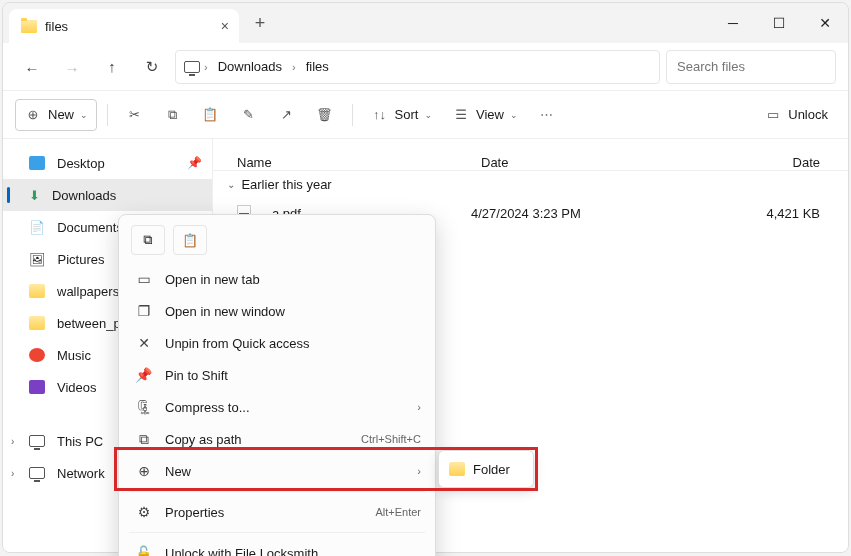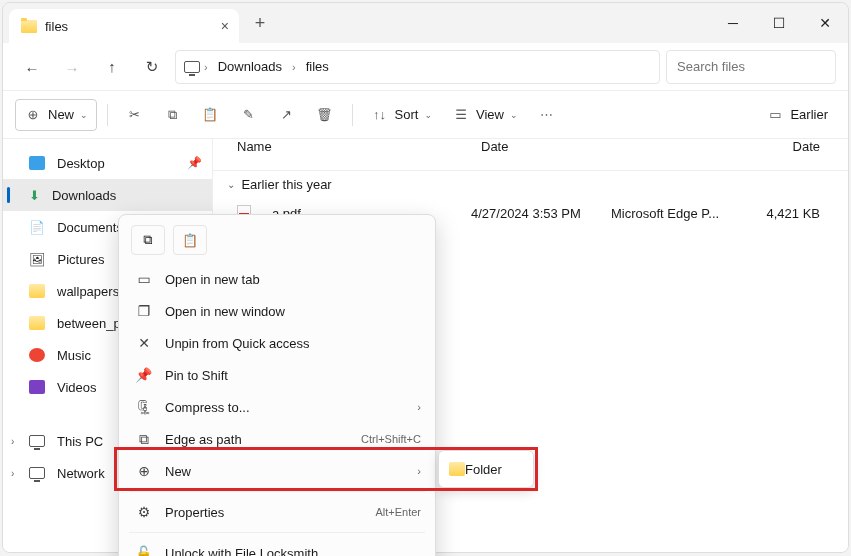--- a/index.html
+++ b/index.html
@@ -37,41 +37,41 @@
 .sb-item.top{padding-left:26px}
 .sb-item .exp{position:absolute;left:8px;font-size:10px;color:#666}
 .sb-gap{height:22px}
 .pin{margin-left:auto;color:#888;font-size:12px}
 .fico{width:16px;height:14px;border-radius:2px;flex-shrink:0}
 .fico.folder{background:linear-gradient(#ffe9a6,#ffd24d)}
 .fico.desktop{background:#3aa0e8}
 .fico.music{background:#e43;border-radius:50%}
 .fico.video{background:#7b3fc4}
 .main{flex:1;display:flex;flex-direction:column}
-.cols{height:32px;display:flex;align-items:flex-start;border-bottom:1px solid #eee;font-size:12px;color:#555}
+.cols{height:32px;display:flex;align-items:flex-end;border-bottom:1px solid #eee;font-size:12px;color:#555}
 .cols div{padding:0 10px}
 .c-name{width:258px;padding-left:24px!important}
 .c-date{width:140px}
 .c-type{width:130px}
 .c-size{flex:1;text-align:right;padding-right:28px!important}
 .group{padding:6px 14px;color:#444;display:flex;align-items:center;gap:6px}
 .group .gch{font-size:10px;color:#666}
 .row{height:30px;display:flex;align-items:center;font-size:12.5px}
 .row .c-name{display:flex;align-items:flex-end;gap:21px}
 .pdf-ico{width:14px;height:16px;background:#fff;border:1px solid #ccc;position:relative}
 .pdf-ico:after{content:"";position:absolute;bottom:1px;left:1px;right:1px;height:6px;background:#d93025}
 .ctx{position:absolute;left:118px;top:214px;width:318px;background:#fcfcfc;border:1px solid #ddd;border-radius:8px;box-shadow:0 8px 24px rgba(0,0,0,.18);padding:6px 0;z-index:10}
 .ctx-top{display:flex;gap:8px;padding:4px 12px 8px}
 .ctx-tb{width:34px;height:30px;border:1px solid #e5e5e5;border-radius:4px;display:flex;align-items:center;justify-content:center}
 .ctx-item{height:32px;display:flex;align-items:center;gap:12px;padding:0 16px;position:relative}
 .ctx-item .cico{width:18px;text-align:center;color:#444;font-size:14px}
 .ctx-item .sub{position:absolute;right:14px;font-size:11px;color:#666}
 .ctx-sep{height:1px;background:#eee;margin:4px 10px}
 .highlight-box{position:absolute;left:114px;top:447px;width:424px;height:44px;border:3px solid #d62828;z-index:20;pointer-events:none}
-.submenu{position:absolute;left:438px;top:450px;width:96px;height:38px;background:#fff;border:1px solid #ddd;border-radius:6px;box-shadow:0 4px 12px rgba(0,0,0,.15);display:flex;align-items:center;padding:0 10px;z-index:15}
+.submenu{position:absolute;left:438px;top:450px;width:96px;height:38px;background:#fff;border:1px solid #ddd;border-radius:6px;box-shadow:0 4px 12px rgba(0,0,0,.15);display:flex;align-items:center;gap:8px;padding:0 10px;z-index:15}
 </style>
 </head>
 <body>
 
 <div class="window">
   <div class="titlebar">
     <div class="tab">
       <span class="folder-ico"></span>
       <span>files</span>
       <span class="tab-close">×</span>
@@ -136,21 +136,21 @@
     <div class="tbtn">
       <span class="ico">☰</span>
       <span>View</span>
       <span class="chev">⌄</span>
     </div>
     <div class="tbtn">
         <span class="ico">⋯</span>
       </div>
     <div style="margin-left:auto" class="tbtn">
       <span class="ico">▭</span>
-      <span>Earlier</span>
+      <span>Unlock</span>
     </div>
   </div>
 
   <div class="content">
     <div class="sidebar">
       <div class="sb-item top">
           <span class="fico desktop"></span>
           <span>Desktop</span>
           <span class="pin">📌</span>
         </div>
@@ -203,22 +203,21 @@
       </div>
       <div class="group">
           <span class="gch">⌄</span>
           <span>Earlier this year</span>
         </div>
       <div class="row">
         <div class="c-name">
             <span class="pdf-ico"></span>
             <span>a.pdf</span>
           </div>
-        <div class="c-date">4/27/2024 3:53 PM</div>
-        <div class="c-type">Microsoft Edge P...</div>
+        <div class="c-date">4/27/2024 3:23 PM</div>
         <div class="c-size">4,421 KB</div>
       </div>
     </div>
   </div>
 </div>
 
 <div class="ctx">
   <div class="ctx-top">
     <div class="ctx-tb">
         <span>⧉</span>
@@ -243,21 +242,21 @@
       <span class="cico">📌</span>
       <span>Pin to Shift</span>
     </div>
   <div class="ctx-item">
       <span class="cico">🗜</span>
       <span>Compress to...</span>
       <span class="sub">›</span>
     </div>
   <div class="ctx-item">
       <span class="cico">⧉</span>
-      <span>Edge as path</span>
+      <span>Copy as path</span>
       <span class="sub">Ctrl+Shift+C</span>
     </div>
   <div class="ctx-item">
       <span class="cico">⊕</span>
       <span>New</span>
       <span class="sub">›</span>
     </div>
   <div class="ctx-sep"></div>
   <div class="ctx-item">
       <span class="cico">⚙</span>

